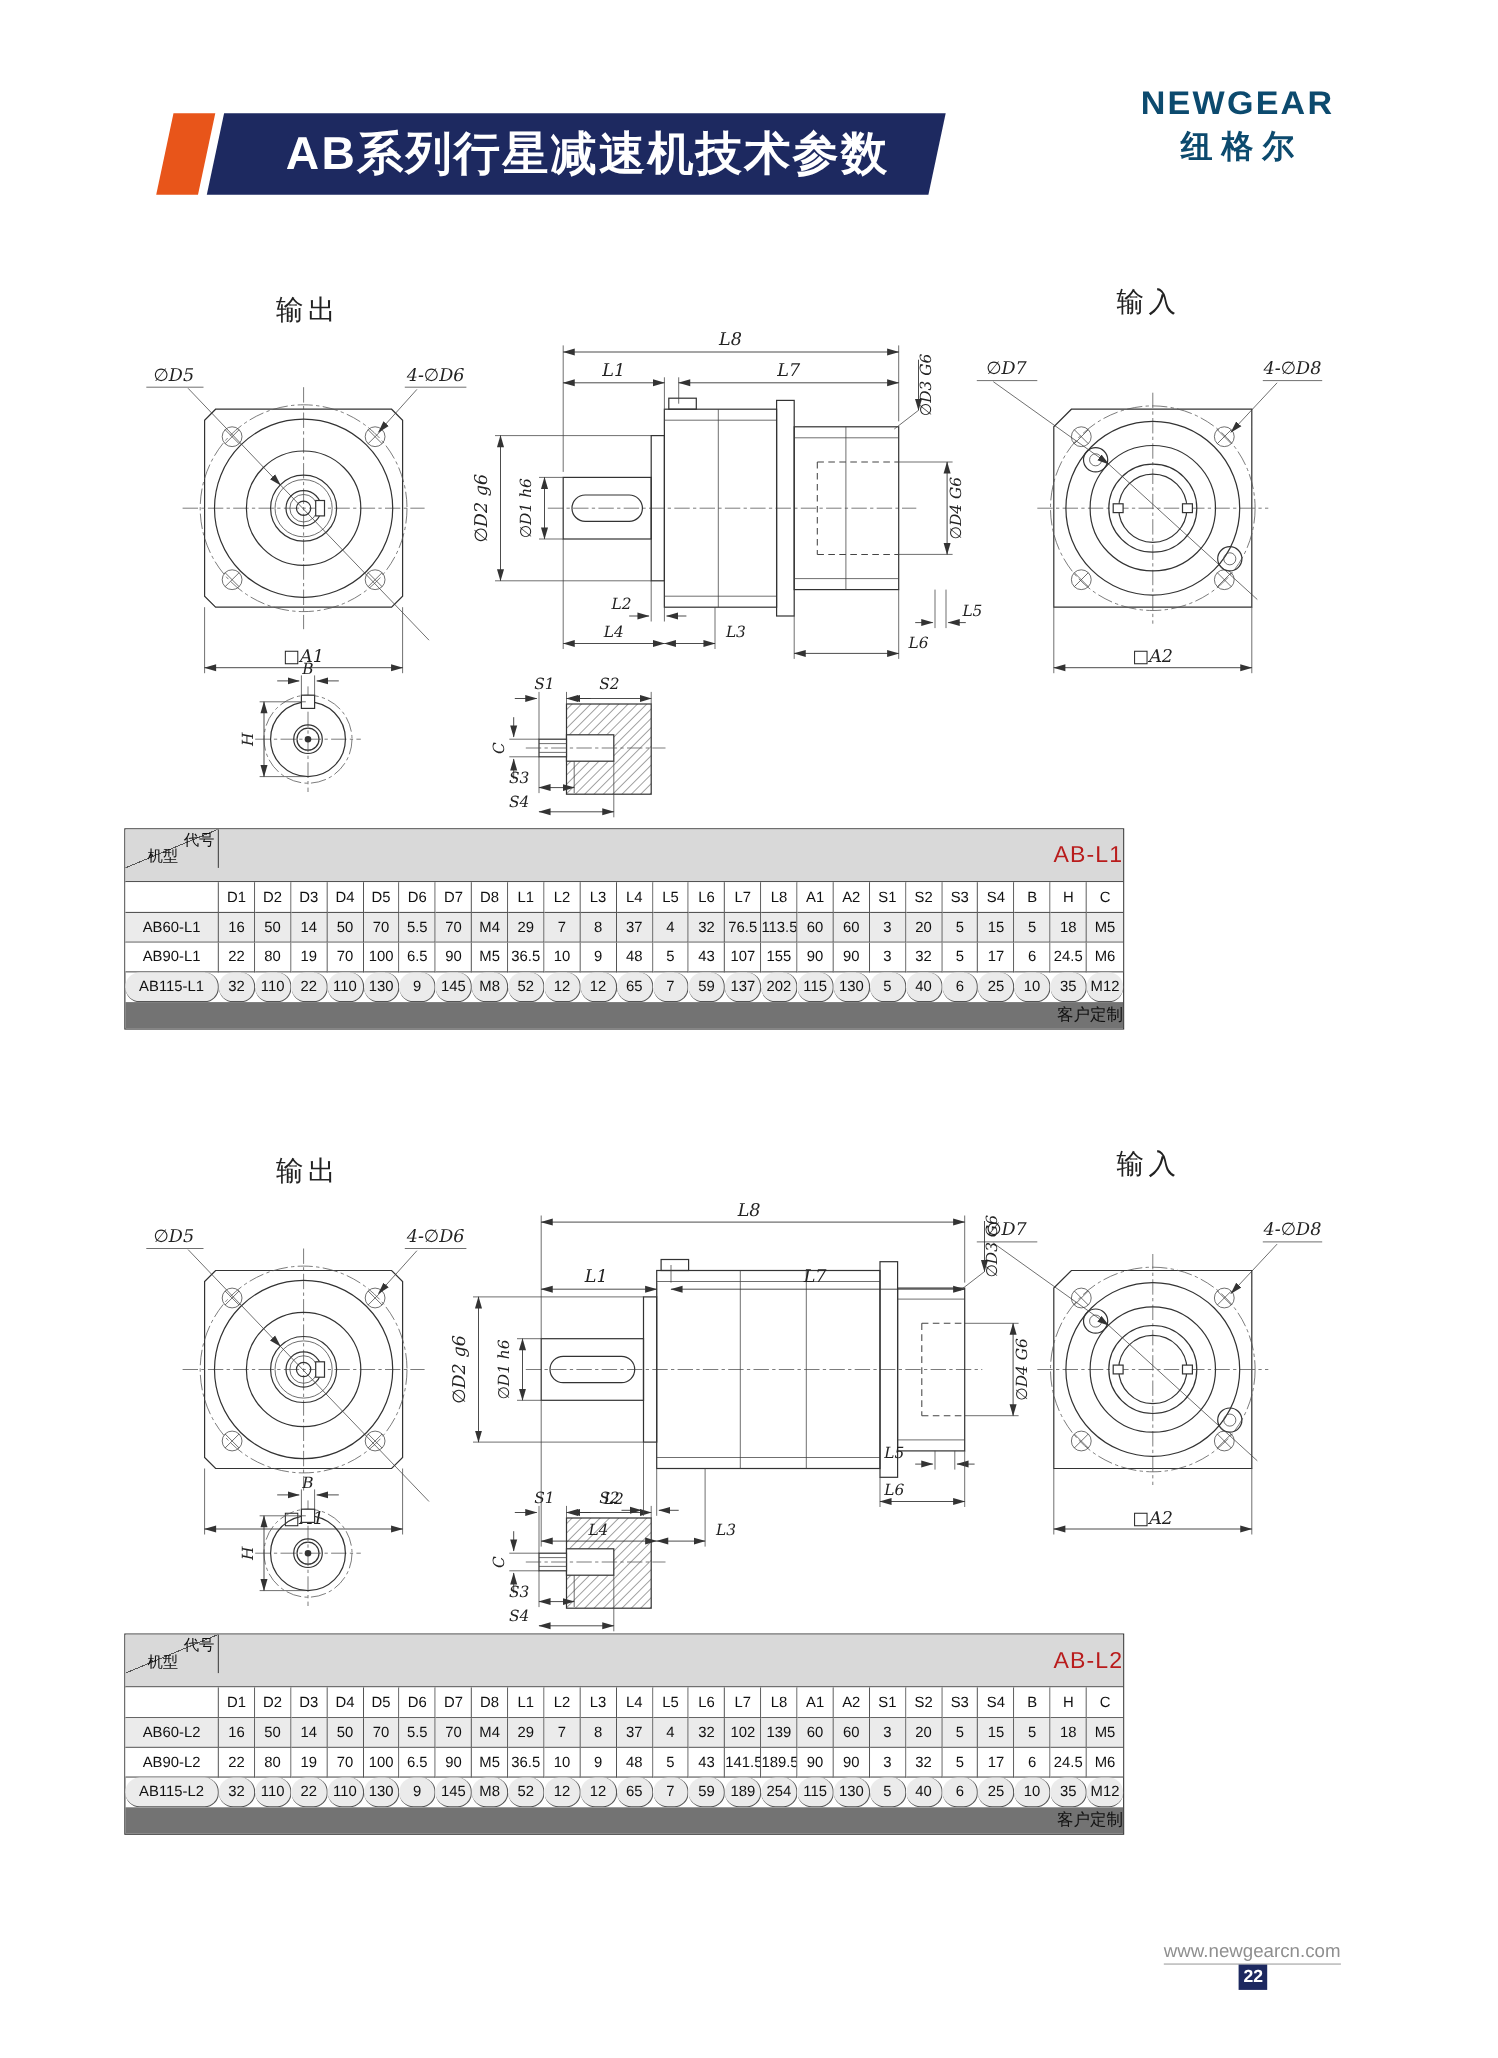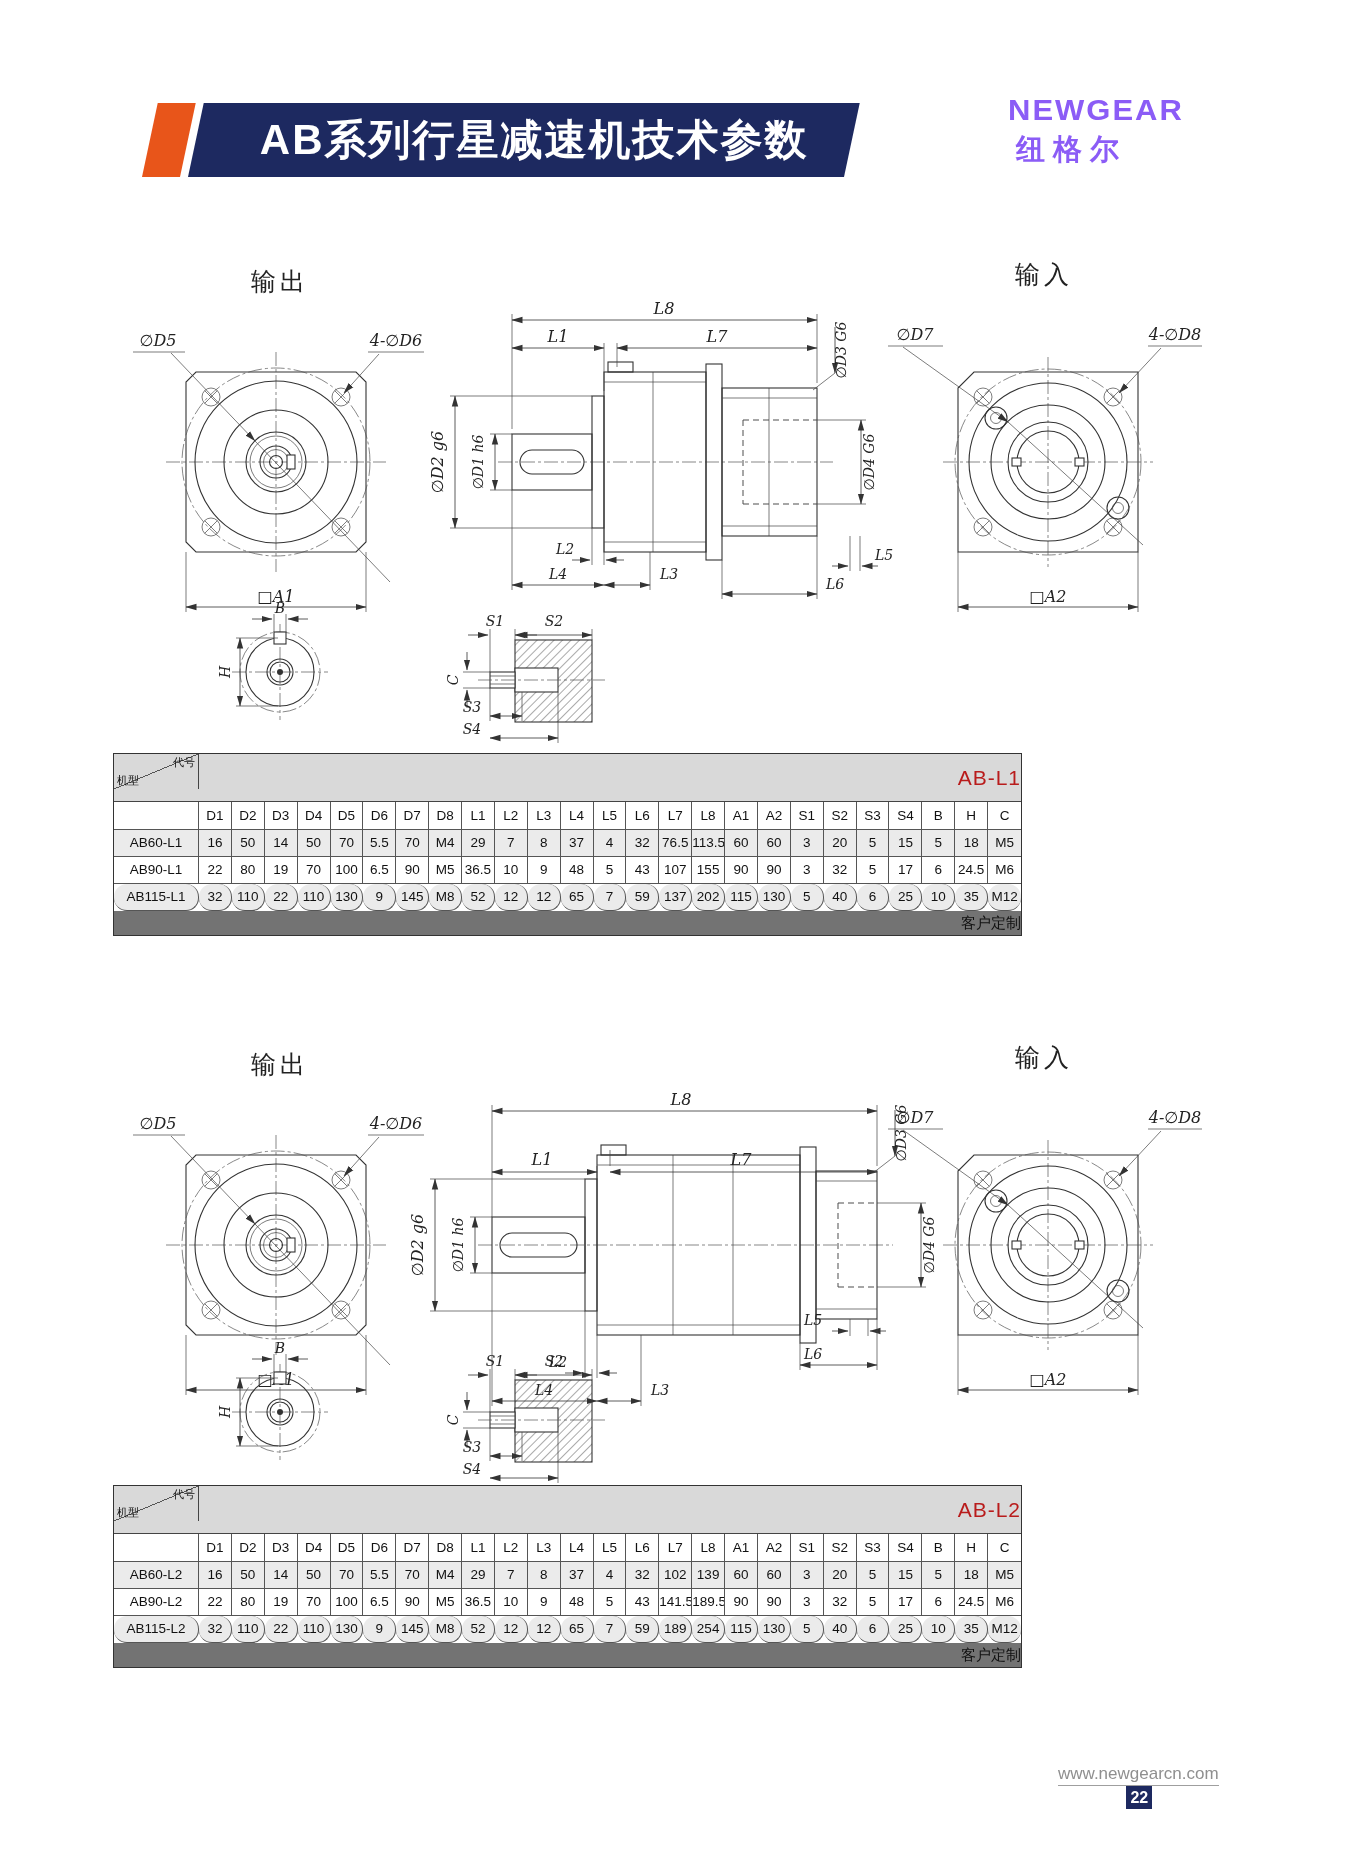--- a/index.html
+++ b/index.html
@@ -5,44 +5,44 @@
   html,body{margin:0;padding:0;}
   body{width:1362px;height:1871px;position:relative;background:#fff;overflow:hidden;
        font-family:"Liberation Sans",sans-serif;}
   
   .hdr-orange{position:absolute;left:142px;top:103px;width:38px;height:74px;background:#e8551a;
       transform:skewX(-12deg);transform-origin:bottom left;}
   .hdr-banner{position:absolute;left:188px;top:103px;width:656px;height:74px;background:#1d2960;
       transform:skewX(-12deg);transform-origin:bottom left;}
   .hdr-banner .t{transform:skewX(12deg);display:block;color:#fff;font-size:42px;font-weight:bold;
       letter-spacing:2px;line-height:74px;padding-left:64px;white-space:nowrap;}
-  .logo{position:absolute;left:1008px;top:92px;width:234px;color:#8b5cf6;}
+  .logo{position:absolute;left:1008px;top:76px;width:234px;text-align:center;color:#0c4a6e;}
   .logo .en{font-size:31px;font-weight:800;letter-spacing:2px;transform:scaleY(.96);display:block;}
   .logo .cn{font-size:29px;font-weight:bold;letter-spacing:8px;margin-top:2px;display:block;padding-left:8px;}
   
   .draw{position:absolute;left:113px;top:215px;width:1140px;height:1460px;}
   .ln{stroke:#333;stroke-width:1.1;fill:none}
   .fw{stroke:#333;stroke-width:1.1;fill:#fff}
   .thin{stroke:#444;stroke-width:.7;fill:none}
   .cl{stroke:#555;stroke-width:.7;fill:none;stroke-dasharray:14 3 3 3}
   .dsh{stroke:#444;stroke-width:.95;fill:none;stroke-dasharray:6 4}
   .dim{stroke:#333;stroke-width:.8;fill:none}
   text.cad{font-family:"DejaVu Serif","DejaVu Sans",serif;font-style:italic;font-size:16px;fill:#222;text-anchor:middle}
   text.cads{font-size:14px}
   text.cjk{font-family:"Liberation Sans",sans-serif;font-size:25px;fill:#222;text-anchor:middle;letter-spacing:4px}
   
   .ptable{position:absolute;left:113px;width:909px;border:1.5px solid #333;background:#fff;
       font-size:14px;color:#111;box-sizing:border-box;}
   .ptable.t1{top:753px;} .ptable.t2{top:1485px;}
   .t-band{display:flex;height:47px;background:#d9d9d9;border-bottom:1px solid #444;}
   .t-corner{width:85px;height:35px;box-sizing:border-box;border-right:1px solid #444;position:relative;
       background:linear-gradient(to bottom right,transparent 49.3%,#555 49.3%,#555 50.7%,transparent 50.7%);
-      font-size:11px;}
+      font-size:14px;}
   .t-corner .c-top{position:absolute;right:3px;top:1px;}
-  .t-corner .c-bot{position:absolute;left:3px;bottom:1px;}
+  .t-corner .c-bot{position:absolute;left:20px;bottom:1px;}
   .t-title{flex:1;text-align:right;line-height:47px;font-size:21px;color:#b91c1c;letter-spacing:1px;}
   .t-grid{display:grid;grid-template-columns:85px repeat(25,1fr);}
   .t-grid .cell{border-right:1px solid #555;border-bottom:1px solid #555;text-align:center;
       line-height:26px;height:26px;overflow:hidden;white-space:nowrap;font-size:13.5px;}
   .t-grid .cell:nth-child(26n){border-right:none;}
   .t-grid .hc{height:27px;line-height:27px;background:#fff;}
   .t-grid .r1{background:#ebebeb;} .t-grid .r2{background:#fff;} .t-grid .r3{background:#ebebeb;border-radius:13px;}
   .t-foot{height:24px;line-height:24px;text-align:right;font-size:15px;background:#737373;}
   
   .pfoot{position:absolute;left:1058px;top:1763px;display:flex;align-items:center;flex-direction:column;}

